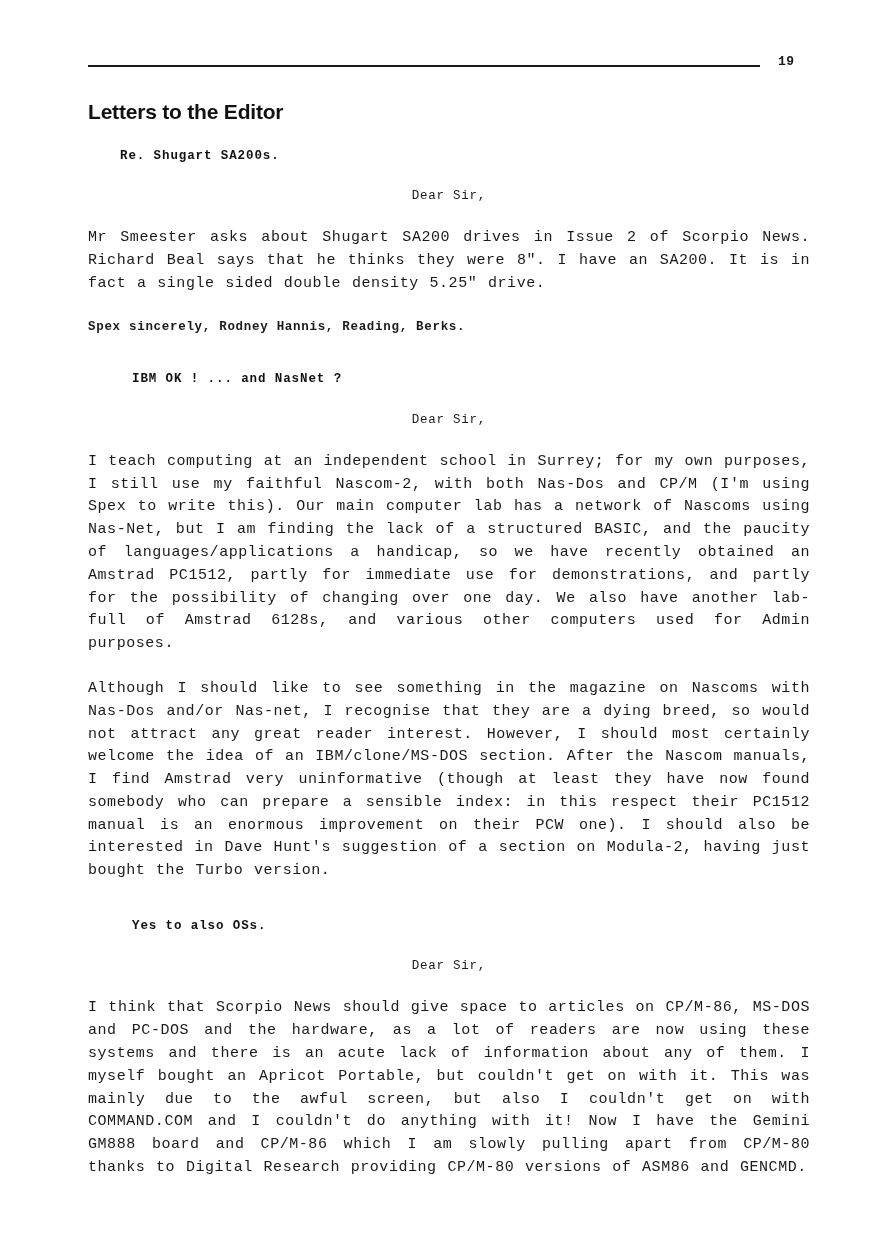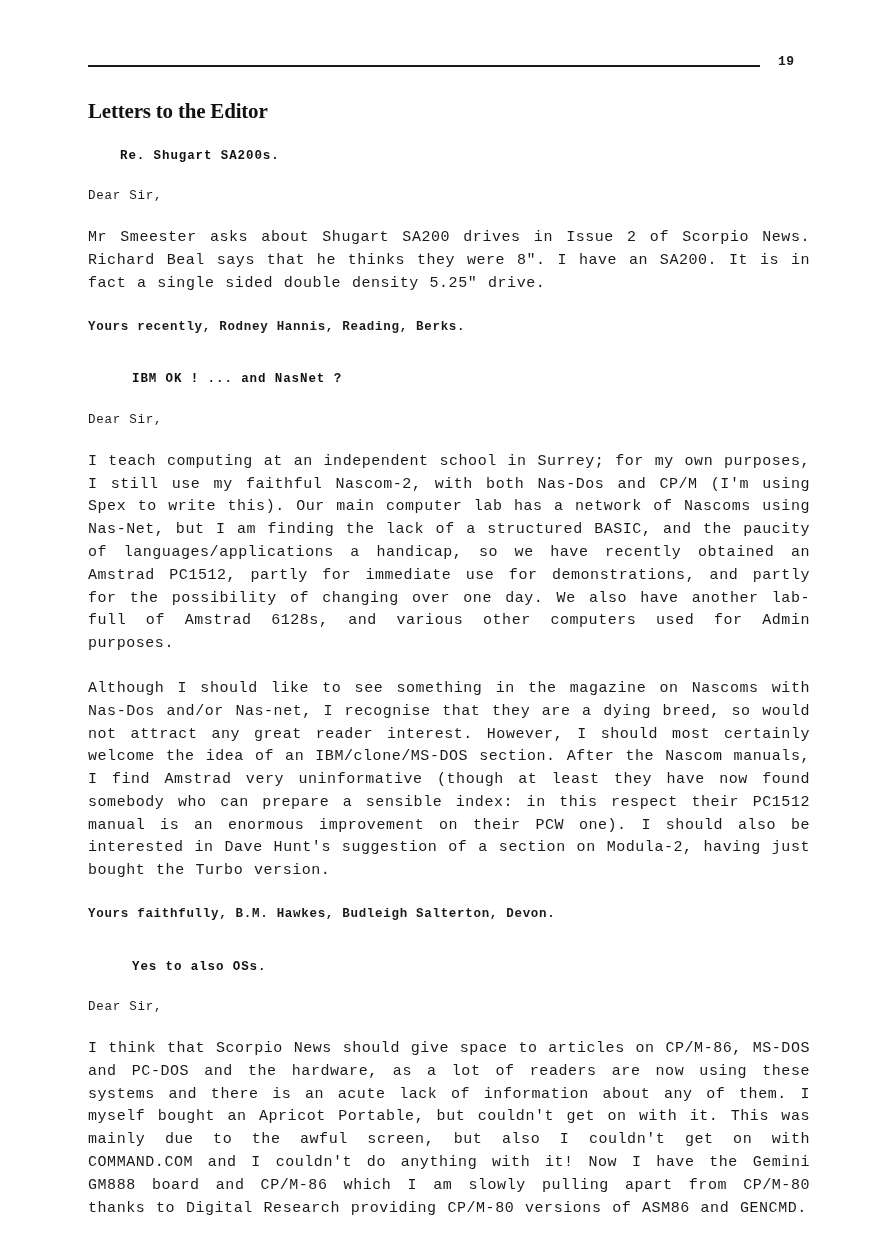--- a/index.html
+++ b/index.html
@@ -53,21 +53,21 @@
 
   
   .column {
     position: absolute;
     left: 88px;
     top: 100px;
     width: 722px;
   }
 
   .section-title {
-    font-family: Liberation Serif, serif;
+    font-family: Liberation Sans, sans-serif;
     font-size: 21px;
     font-weight: bold;
     letter-spacing: -0.2px;
     color: #111111;
     margin: 0 0 24px 0;
     line-height: 1.1;
   }
 
   .letter {
     margin: 0 0 26px 0;
@@ -81,20 +81,21 @@
     margin: 0 0 22px 0;
     color: #111111;
     padding-left: 32px;
   }
 
   .salutation {
     font-size: 12.5px;
     letter-spacing: 0.75px;
     line-height: 1.45;
     margin: 0 0 22px 0;
+    text-align: center;
   }
 
   p.body-para {
     font-size: 15px;
     letter-spacing: 0.55px;
     line-height: 1.52;
     margin: 0 0 22px 0;
     text-align: justify;
     text-justify: inter-word;
     word-spacing: 1.2px;
@@ -125,29 +126,28 @@
   </div>
 
   <div class="column">
 
     <h1 class="section-title">Letters to the Editor</h1>
 
     <div class="letter">
       <div class="letter-subject">Re. Shugart SA200s.</div>
       <div class="salutation">Dear Sir,</div>
       <p class="body-para">Mr Smeester asks about Shugart SA200 drives in Issue 2 of Scorpio News.  Richard Beal says that he thinks they were 8".  I have an SA200.  It is in fact a single sided double density 5.25" drive.</p>
-      <div class="signoff">Yours recently, Rodney Hannis, Reading, Berks.</div>
+      <div class="signoff">Spex sincerely, Rodney Hannis, Reading, Berks.</div>
     </div>
 
     <div class="letter">
       <div class="letter-subject gap-before-subject">IBM OK ! ... and NasNet ?</div>
       <div class="salutation">Dear Sir,</div>
       <p class="body-para">I teach computing at an independent school in Surrey; for my own purposes, I still use my faithful Nascom-2, with both Nas-Dos and CP/M (I'm using Spex to write this).  Our main computer lab has a network of Nascoms using Nas-Net, but I am finding the lack of a structured BASIC, and the paucity of languages/applications a handicap, so we have recently obtained an Amstrad PC1512, partly for immediate use for demonstrations, and partly for the possibility of changing over one day.  We also have another lab-full of Amstrad 6128s, and various other computers used for Admin purposes.</p>
       <p class="body-para">Although I should like to see something in the magazine on Nascoms with Nas-Dos and/or Nas-net, I recognise that they are a dying breed, so would not attract any great reader interest.  However, I should most certainly welcome the idea of an IBM/clone/MS-DOS section.  After the Nascom manuals, I find Amstrad very uninformative (though at least they have now found somebody who can prepare a sensible index: in this respect their PC1512 manual is an enormous improvement on their PCW one).  I should also be interested in Dave Hunt's suggestion of a section on Modula-2, having just bought the Turbo version.</p>
-      <div class="signoff">Yours faithfully, B.M. Hawkes, Budleigh Salterton, Devon.</div>
     </div>
 
     <div class="letter">
       <div class="letter-subject gap-before-subject">Yes to also OSs.</div>
       <div class="salutation">Dear Sir,</div>
       <p class="body-para">I think that Scorpio News should give space to articles on CP/M-86, MS-DOS and PC-DOS and the hardware, as a lot of readers are now using these systems and there is an acute lack of information about any of them.  I myself bought an Apricot Portable, but couldn't get on with it.  This was mainly due to the awful screen, but also I couldn't get on with COMMAND.COM and I couldn't do anything with it!  Now I have the Gemini GM888 board and CP/M-86 which I am slowly pulling apart from CP/M-80 thanks to Digital Research providing CP/M-80 versions of ASM86 and GENCMD.</p>
 
     </div>
 
   </div>

